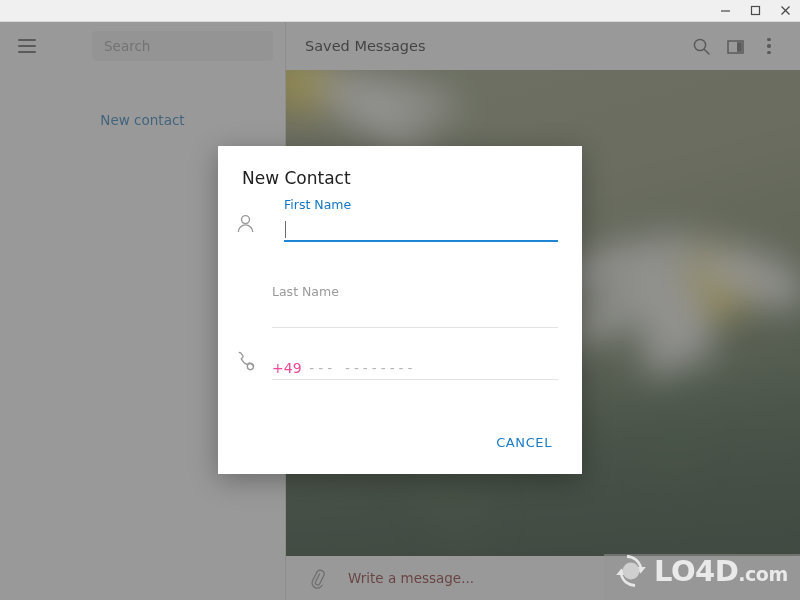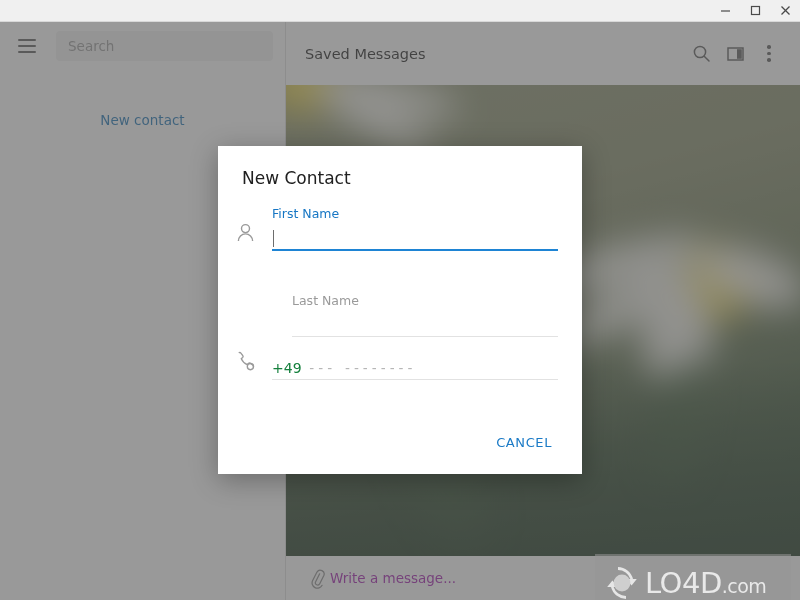--- a/index.html
+++ b/index.html
@@ -61,20 +61,21 @@
     background: #ffffff;
     box-sizing: border-box;
     border-right: 1px solid #e0e0e0;
   }
   .side-top {
     height: 48px;
     display: flex;
     align-items: center;
     padding: 0 12px 0 14px;
     box-sizing: border-box;
+    gap: 36px;
   }
   .burger {
     width: 26px; height: 26px;
     display: flex; flex-direction: column;
     justify-content: center; align-items: center;
     gap: 4px;
     flex: 0 0 auto;
   }
   .burger i {
     display: block;
@@ -117,21 +118,21 @@
     top: 0; left: 286px;
     width: 514px;
     height: 578px;
     overflow: hidden;
     background: #6e7a5e;
   }
   .chat-header {
     position: absolute;
     top: 0; left: 0;
     width: 514px;
-    height: 63px;
+    height: 48px;
     background: #ffffff;
     box-sizing: border-box;
     display: flex;
     align-items: center;
     padding: 0 14px 0 19px;
     z-index: 4;
   }
   .chat-title {
     font-size: 14.5px;
     color: #1c1c1c;
@@ -198,22 +199,23 @@
     box-sizing: border-box;
     z-index: 4;
   }
   .clip {
     width: 26px; height: 26px;
     display: flex; align-items: center; justify-content: center;
     color: #8d8d8d;
     flex: 0 0 auto;
   }
   .composer .ph {
+    margin-left: 18px;
     font-size: 13.5px;
-    color: #a21caf;
+    color: #7f1d1d;
     flex: 1 1 auto;
   }
 
   
   .dim {
     position: absolute;
     top: 22px; left: 0;
     width: 800px;
     height: 578px;
     background: rgba(90,90,90,0.62);
@@ -277,21 +279,21 @@
     align-items: center;
   }
   .f-input.focused { border-bottom: 2px solid #1e84d4; }
   .caret {
     display: inline-block;
     width: 1px;
     height: 17px;
     background: #6d6d6d;
     margin-left: 1px;
   }
-  .phone-prefix { font-size: 14px; color: #15803d; }
+  .phone-prefix { font-size: 14px; color: #ec4899; }
   .phone-mask {
     font-size: 14px;
     color: #b6b6b6;
     letter-spacing: 0.5px;
     margin-left: 6px;
     font-family: "DejaVu Sans Mono", "Liberation Mono", monospace;
   }
   .dlg-actions {
     position: absolute;
     right: 18px;
@@ -306,30 +308,31 @@
     letter-spacing: 0.6px;
     padding: 8px 12px;
     background: transparent;
     border: none;
     font-family: inherit;
   }
 
   
   .watermark {
     position: absolute;
-    right: 9px;
+    right: 0;
     bottom: 0;
     width: 196px;
     height: 46px;
     background: rgba(150,150,150,0.55);
     display: flex;
-    align-items: flex-end;
+    align-items: flex-start;
     padding-left: 10px;
     box-sizing: border-box;
     z-index: 40;
+    font-weight: bold;
   }
   .wm-logo { width: 34px; height: 34px; flex: 0 0 auto; }
   .wm-text {
     margin-left: 6px;
     font-size: 29px;
     color: #e9e9e9;
     letter-spacing: -0.5px;
     font-family: "DejaVu Sans", "Liberation Sans", sans-serif;
   }
   .wm-text .dom { font-size: 19px; }
@@ -428,37 +431,37 @@
       </div>
 
     </div>
   </div>
 
   <div class="dim"></div>
 
   <div class="dialog">
     <div class="dlg-title">New Contact</div>
 
-    <div class="field-row" style="top:60px;">
+    <div class="field-row" style="top:51px;gap:12px;">
       <div class="f-icon">
         <svg width="21" height="21" viewBox="0 0 21 21">
             <circle cx="10.5" cy="6.6" r="4" fill="none" stroke="currentColor" stroke-width="1.4"></circle>
             <path d="M3.4 19 a7.1 7.1 0 0 1 14.2 0" fill="none" stroke="currentColor" stroke-width="1.4"></path>
           </svg>
       </div>
       <div class="f-body">
         <span class="f-label active">First Name</span>
         <div class="f-input focused">
           <span></span>
             <span class="caret"></span>
         </div>
       </div>
     </div>
 
-    <div class="field-row" style="top:147px;gap:20px;">
+    <div class="field-row" style="top:138px;">
       <div class="f-icon"></div>
       <div class="f-body">
         <span class="f-label">Last Name</span>
         <div class="f-input">
           <span></span>
         </div>
       </div>
     </div>
 
     <div class="field-row" style="top:204px;">

